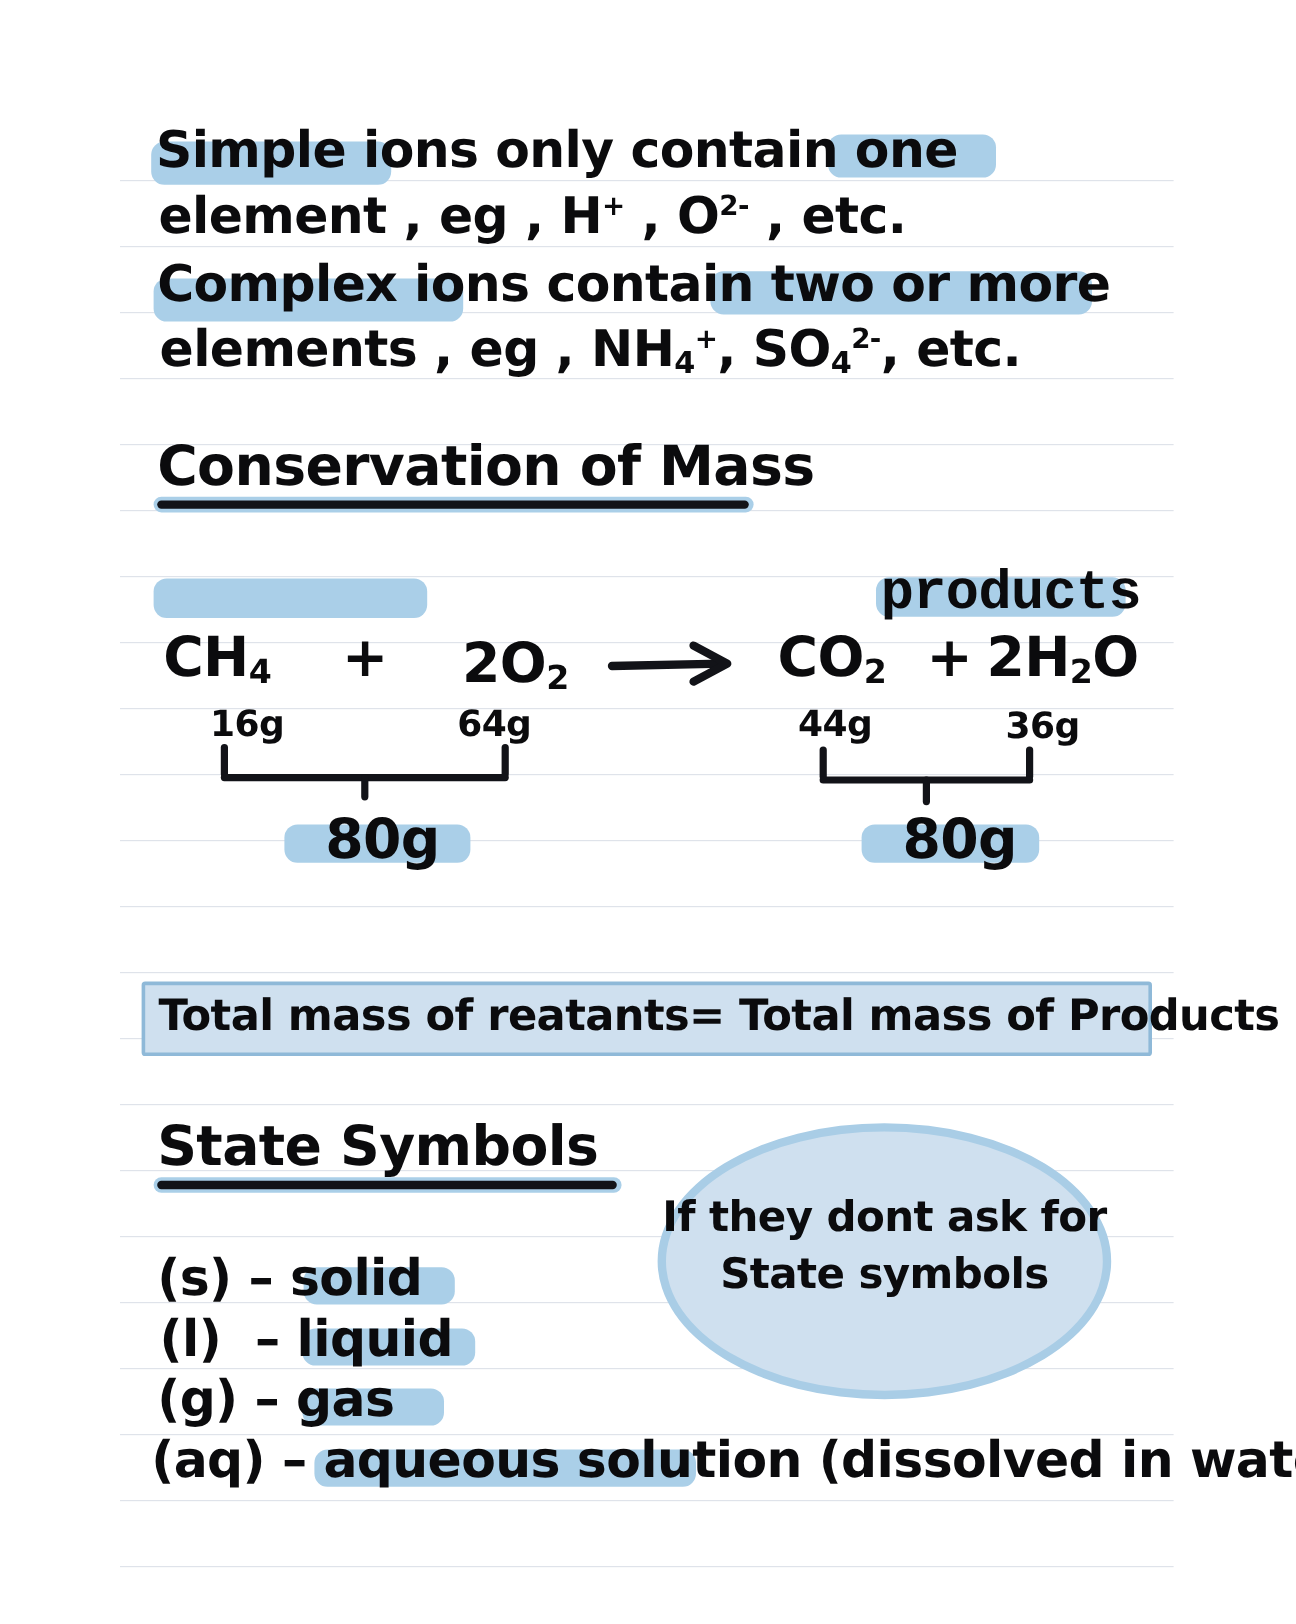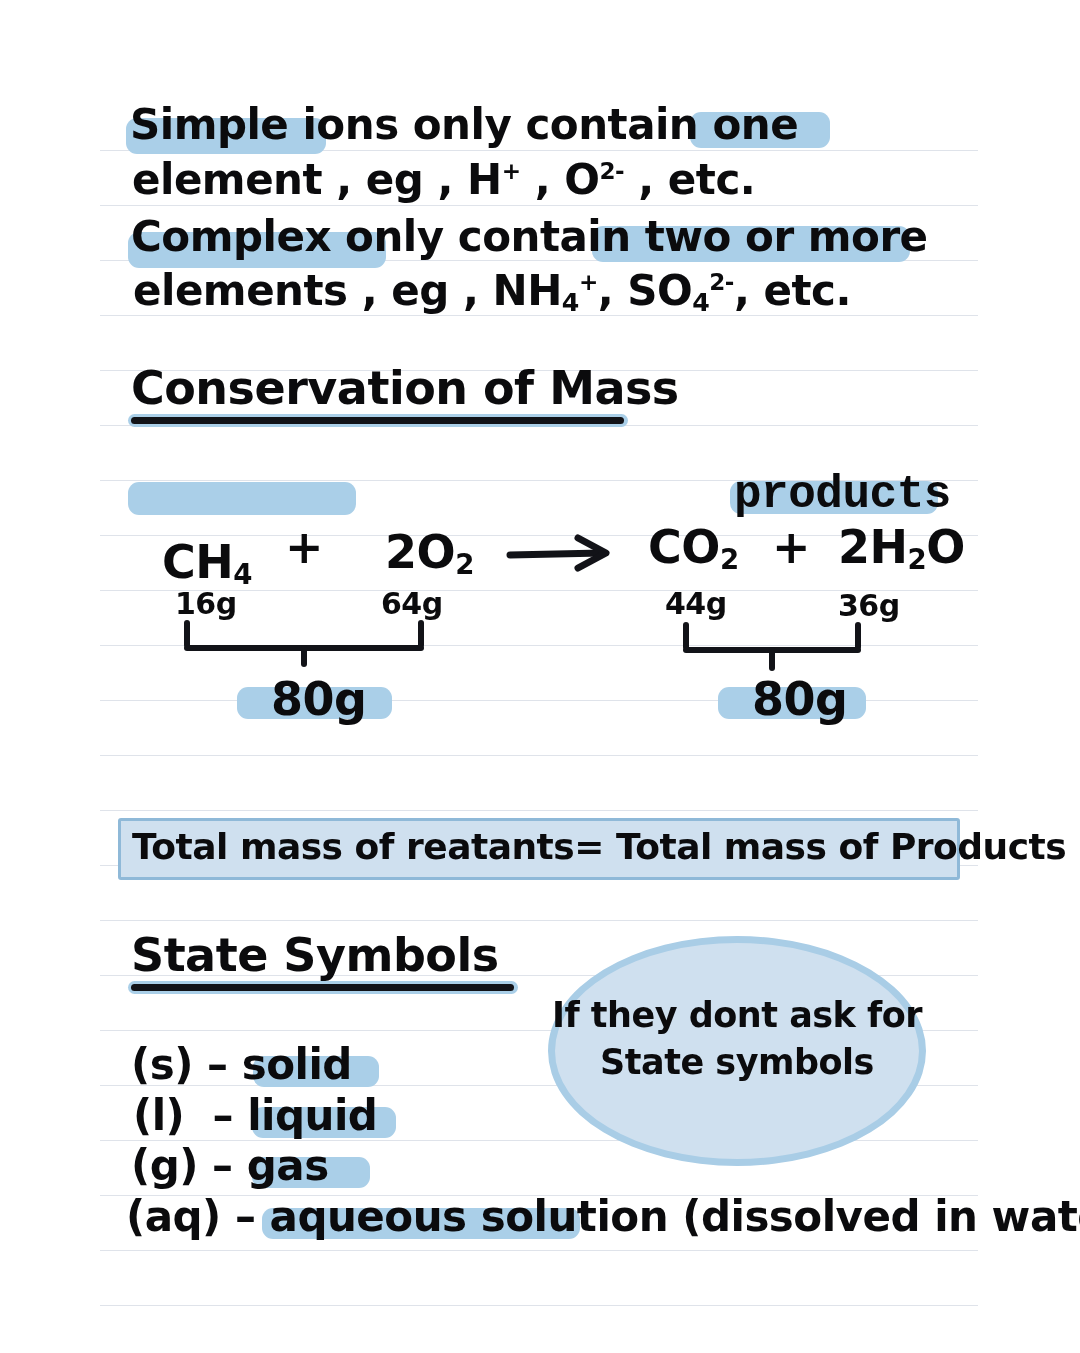--- a/index.html
+++ b/index.html
@@ -192,41 +192,41 @@
     <span class="txt">Simple ions only contain one</span>
   </div>
 
   <div class="hw para-line" style="left:132px; top:159px;">
     <span class="txt"><span>element , eg , H</span><sup class="chg">+</sup><span> , O</span><sup class="chg">2-</sup><span> , etc.</span></span>
   </div>
 
   <div class="hl" style="left:128px; top:232px; width:258px; height:36px;"></div>
   <div class="hl" style="left:592px; top:226px; width:318px; height:36px;"></div>
   <div class="hw para-line" style="left:131px; top:216px;">
-    <span class="txt">Complex only contain two or more</span>
+    <span class="txt">Complex ions contain two or more</span>
   </div>
 
   <div class="hw para-line" style="left:133px; top:270px;">
     <span class="txt"><span>elements , eg , NH</span><sub class="sb">4</sub><sup class="chg">+</sup><span>, SO</span><sub class="sb">4</sub><sup class="chg">2-</sup><span>, etc.</span></span>
   </div>
 
   <div class="hw heading" style="left:131px; top:361px;">
     <span class="txt">Conservation of Mass</span>
   </div>
   <div class="head-rule-hl" style="left:128px; top:414px; width:500px;"></div>
   <div class="head-rule" style="left:131px; top:417px; width:493px;"></div>
 
   <div class="hl" style="left:128px; top:482px; width:228px; height:33px;"></div>
 
   <div class="hl" style="left:730px; top:481px; width:208px; height:33px;"></div>
   <div class="hw heading" style="left:734px; top:469px;font-family:Liberation Mono, monospace;">
     <span class="txt">products</span>
   </div>
 
-  <div class="hw eq" style="left:136px; top:535px;margin-left:26px;">
+  <div class="hw eq" style="left:136px; top:520px;">
     <span class="txt"><span>CH</span><sub class="sb">4</sub></span>
   </div>
   <div class="hw eq" style="left:285px; top:520px;">
     <span class="txt">+</span>
   </div>
   <div class="hw eq" style="left:385px; top:525px;">
     <span class="txt"><span>2O</span><sub class="sb">2</sub></span>
   </div>
 
   <div class="arrow-wrap" style="left:506px; top:528px;">
@@ -235,21 +235,21 @@
       <path d="M72,10 L100,25 L72,40" stroke="#121318" stroke-width="7" stroke-linecap="round" stroke-linejoin="round" fill="none"></path>
     </svg>
   </div>
 
   <div class="hw eq" style="left:648px; top:520px;text-align:right;">
     <span class="txt"><span>CO</span><sub class="sb">2</sub></span>
   </div>
   <div class="hw eq" style="left:772px; top:520px;">
     <span class="txt">+</span>
   </div>
-  <div class="hw eq" style="left:822px; top:520px;margin-left:16px;">
+  <div class="hw eq" style="left:822px; top:520px;">
     <span class="txt"><span>2H</span><sub class="sb">2</sub><span>O</span></span>
   </div>
 
   <div class="hw mass" style="left:175px; top:586px;">
     <span class="txt">16g</span>
   </div>
   <div class="hw mass" style="left:381px; top:586px;">
     <span class="txt">64g</span>
   </div>
   <div class="hw mass" style="left:665px; top:586px;">

